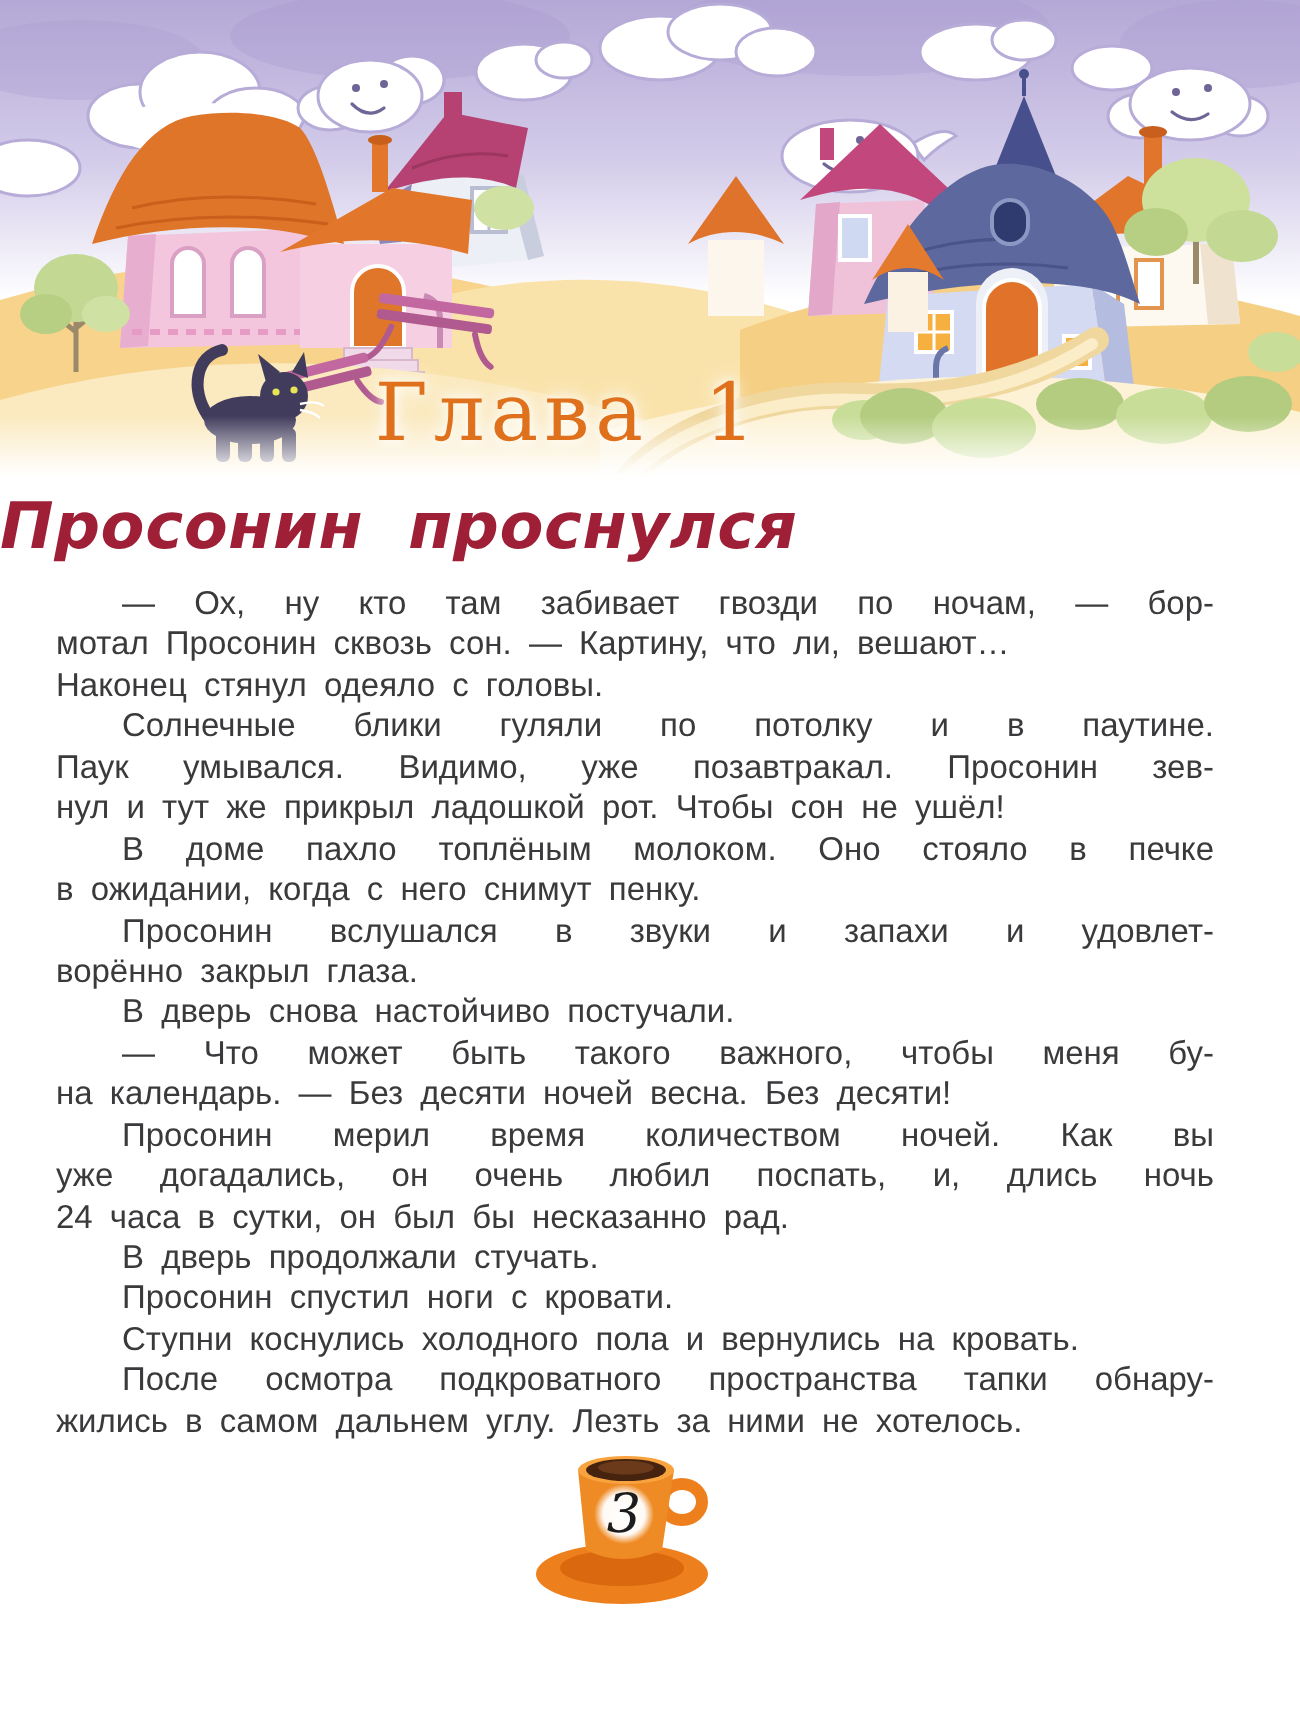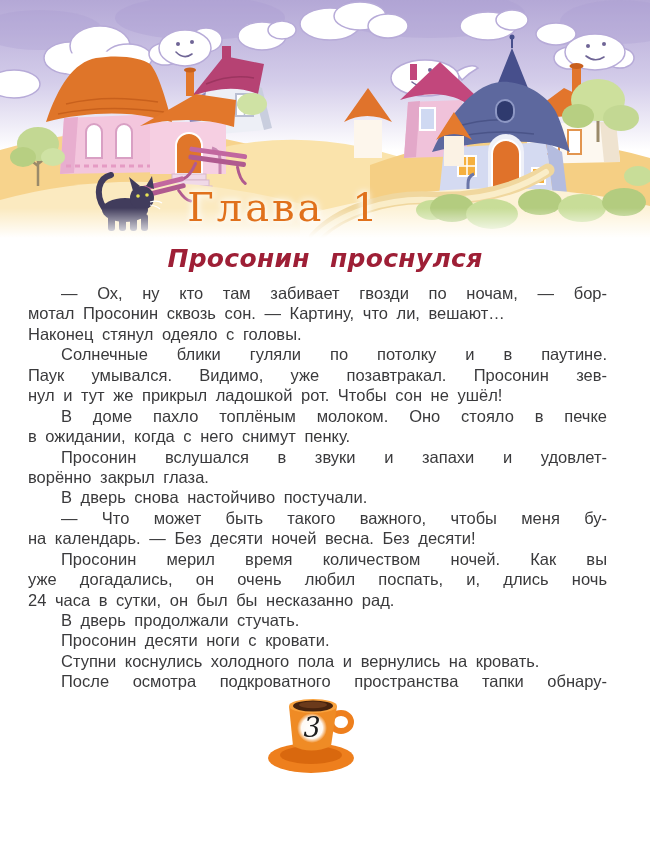--- a/index.html
+++ b/index.html
@@ -4,23 +4,23 @@
 <style>
   html,body{margin:0;padding:0;background:#ffffff;}
   .page{position:relative;width:650px;height:860px;background:#ffffff;overflow:hidden;
         font-family:"Liberation Sans",sans-serif;}
   .illustration{position:relative;width:584px;height:238px;}
   .illustration svg{display:block;}
   .chapter{position:absolute;left:0;right:16px;top:184px;text-align:center;
            font-family:"DejaVu Serif",serif;font-size:40px;font-weight:400;
            color:#e0711c;letter-spacing:3px;word-spacing:12px;
            text-shadow:0 0 6px #ffffff,0 0 10px #ffffff;}
-  .title{margin:6px 0 10px 0;text-align:center;
+  .title{margin:6px 0 10px 0;
          font-family:"DejaVu Sans",sans-serif;font-style:italic;font-weight:700;
-         font-size:25px;color:#9e1f36;word-spacing:11px;letter-spacing:0.3px;}
+         font-size:32px;color:#9e1f36;word-spacing:11px;letter-spacing:0.3px;}
   .body{padding:0 43px 0 28px;color:#3a3a3c;font-size:16.5px;}
   .line{height:20.45px;overflow:hidden;text-align:justify;word-spacing:4px;
         line-height:20.45px;}
   .line::after{content:"";display:inline-block;width:100%;height:0;vertical-align:top;}
   .line.last{text-align:left;}
   .line.last::after{content:none;}
   .line.first{text-indent:33px;}
   .footer{margin-top:2px;text-align:center;}
   .footer svg{display:block;margin:0 auto;transform:translateX(-12px);}
   .pagenum{font-family:"DejaVu Serif",serif;font-style:italic;}
@@ -267,23 +267,24 @@
       <div class="line last">в ожидании, когда с него снимут пенку.</div>
       <div class="line first">Просонин вслушался в звуки и запахи и удовлет-</div>
       <div class="line last">ворённо закрыл глаза.</div>
       <div class="line first last">В дверь снова настойчиво постучали.</div>
       <div class="line first">— Что может быть такого важного, чтобы меня бу-</div>
       <div class="line last">на календарь. — Без десяти ночей весна. Без десяти!</div>
       <div class="line first">Просонин мерил время количеством ночей. Как вы</div>
       <div class="line">уже догадались, он очень любил поспать, и, длись ночь</div>
       <div class="line last">24 часа в сутки, он был бы несказанно рад.</div>
       <div class="line first last">В дверь продолжали стучать.</div>
-      <div class="line first last">Просонин десяти ноги с кровати.</div>
+      <div class="line first last">Просонин спустил ноги с кровати.</div>
       <div class="line first last">Ступни коснулись холодного пола и вернулись на кровать.</div>
       <div class="line first">После осмотра подкроватного пространства тапки обнару-</div>
+      <div class="line last">жились в самом дальнем углу. Лезть за ними не хотелось.</div>
     </div>
 
   <div class="footer">
     <svg viewBox="0 0 100 84" width="100" height="84">
       <defs>
         <radialGradient id="glow" cx="0.5" cy="0.5" r="0.5">
           <stop offset="0" stop-color="#ffffff"></stop>
           <stop offset="0.7" stop-color="#ffffff" stop-opacity="0.95"></stop>
           <stop offset="1" stop-color="#ffffff" stop-opacity="0"></stop>
         </radialGradient>

